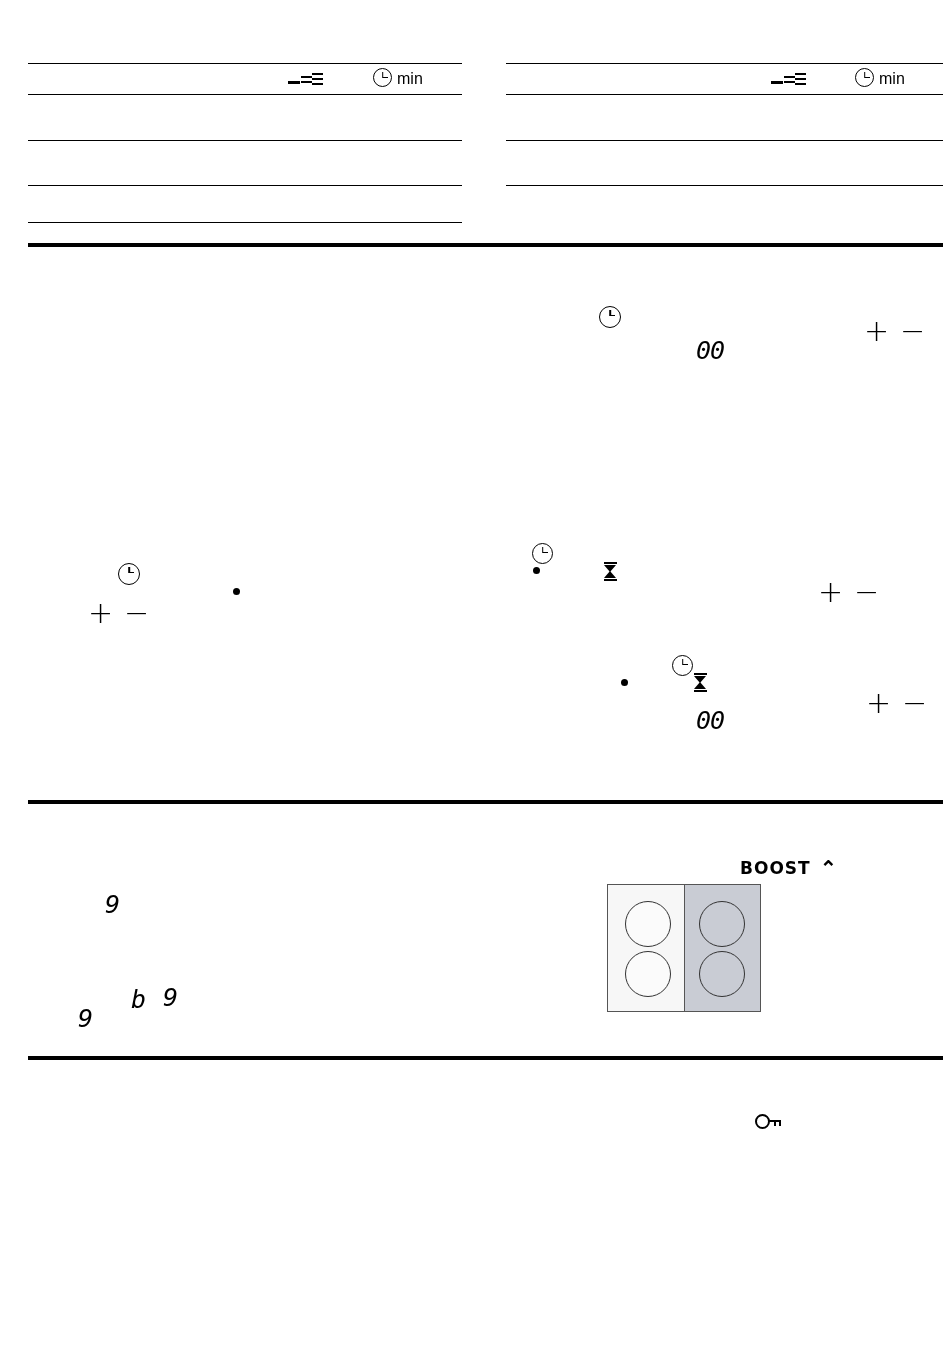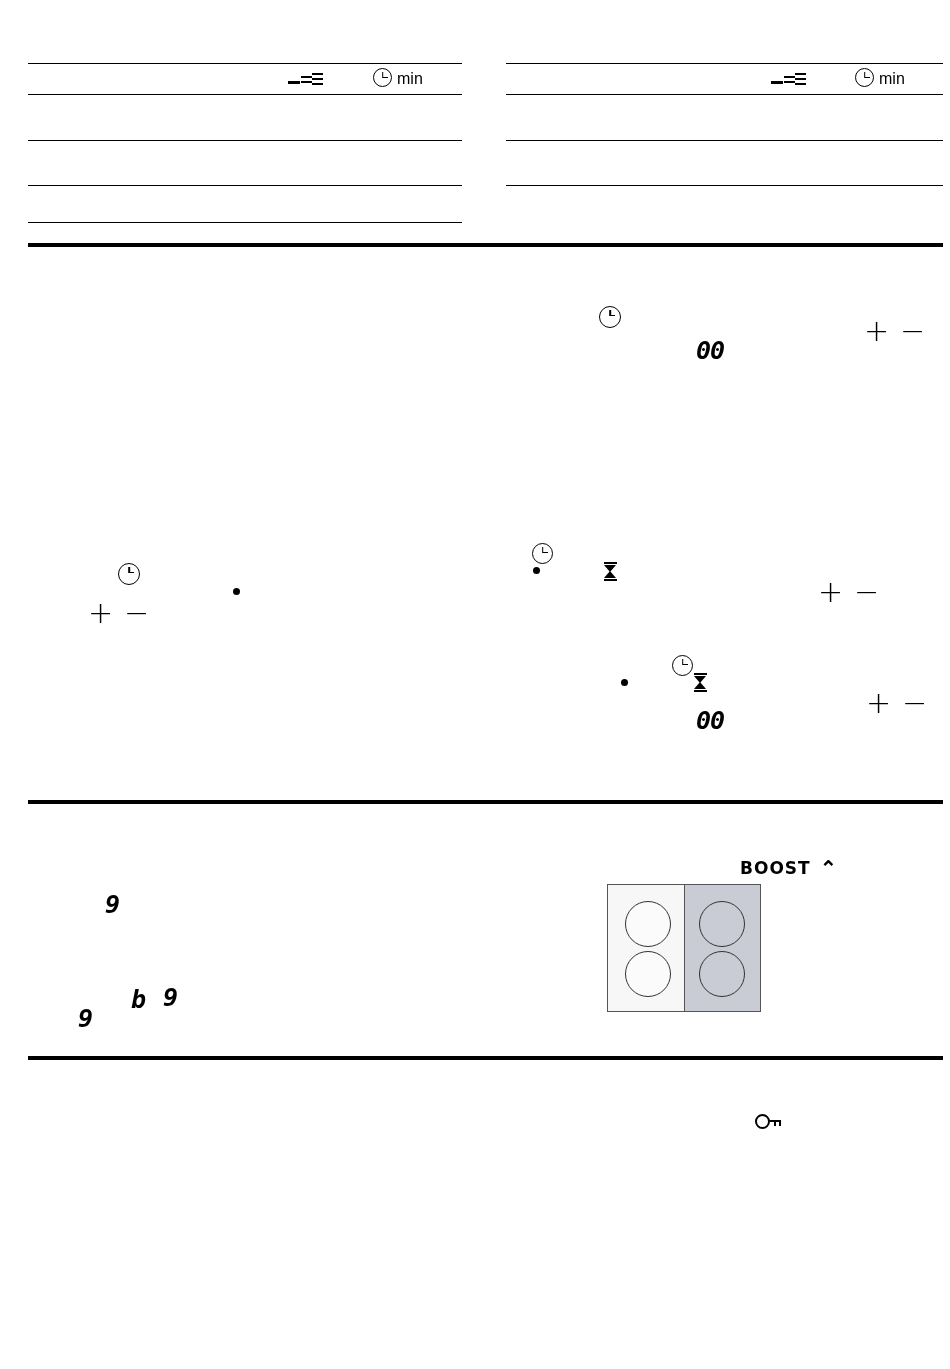--- a/index.html
+++ b/index.html
@@ -91,21 +91,21 @@
     line-height: 30px;
     font-weight: 300;
     font-family: "DejaVu Sans", sans-serif;
   }
 
   
   .seg {
     position: absolute;
     font-family: "DejaVu Sans Mono", monospace;
     font-size: 25px;
-    font-weight: bold;
+    font-weight: normal;
     font-style: italic;
     letter-spacing: -1px;
   }
 
   
   .dot {
     position: absolute;
     width: 7px;
     height: 7px;
     border-radius: 50%;

